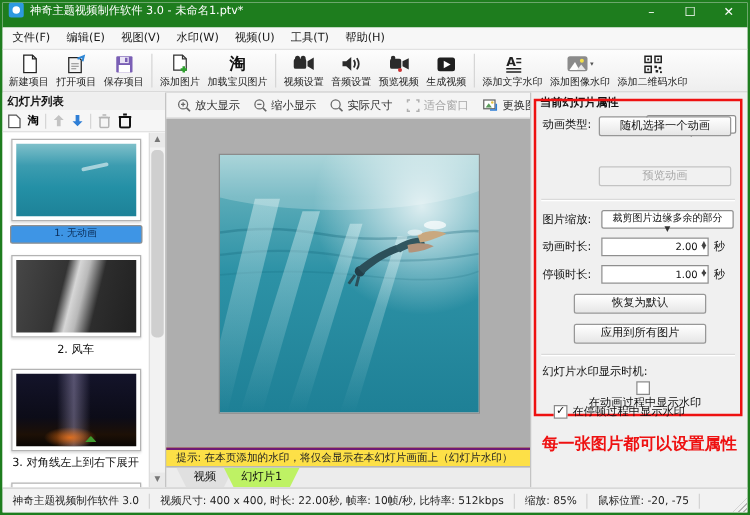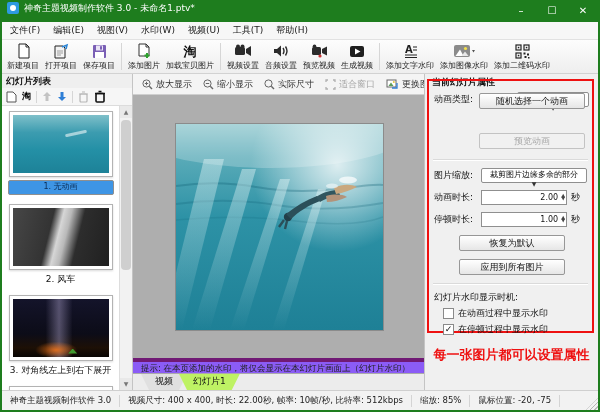--- a/index.html
+++ b/index.html
@@ -46,21 +46,21 @@
   .varrow { position:absolute; left:0; width:12px; height:12px; font-size:6px; color:#777; text-align:center; line-height:12px; background:#e9e9e9; }
   .vthumb { position:absolute; left:1px; width:10px; top:14px; height:150px; background:#cfcfcf; border-radius:4px; }
 
   
   .center { flex:1; display:flex; flex-direction:column; background:#aeaeae; min-width:0; }
   .cv-toolbar { height:21px; background:#f4f4f4; border-bottom:1px solid #cfcfcf; display:flex; align-items:center; font-size:9px; gap:1px; padding:0 4px; color:#333; }
   .cbtn { display:flex; align-items:center; gap:3px; padding:0 5px; white-space:nowrap; }
   .cbtn.dis { color:#a6a6a6; }
   .canvas { flex:1; position:relative; }
   .preview { position:absolute; left:43px; top:29px; width:207px; height:206px; box-shadow:0 0 0 1px rgba(0,0,0,0.2); }
-  .hintbar { height:15px; background:#8b5cf6; border-top:4px solid #701a75; font-size:8.5px; color:#222; padding:1px 8px; white-space:nowrap; overflow:hidden; }
+  .hintbar { height:15px; background:#fde047; border-top:2px solid #701a75; font-size:8.5px; color:#222; padding:1px 8px; white-space:nowrap; overflow:hidden; }
   .tabbar { height:17px; background:#ececec; border-top:1px solid #aaa; display:flex; padding-left:8px; }
   .tab { font-size:9px; color:#111; padding:1px 14px 0; clip-path:polygon(0 0,100% 0,calc(100% - 8px) 100%,8px 100%); background:#e0e0e0; margin-right:-8px; }
   .tab.active { background:#bef264; }
 
   
   .right { width:174px; background:#f0f0f0; border-left:1px solid #c4c4c4; position:relative; font-size:9px; color:#111; }
   .rp-header { font-weight:bold; font-size:9px; padding:2px 7px 0; }
   .redbox { position:absolute; left:2px; top:5px; width:167px; height:254px; border:2px solid #ee1111; }
   .rrow { position:absolute; left:5px; right:3px; height:16px; display:flex; align-items:center; }
   .rlbl { width:47px; flex:0 0 auto; }
@@ -459,21 +459,21 @@
         <div class="cwrap" style="top:154px;left:30px;">
             <div class="pbtn">恢复为默认</div>
           </div>
         <div class="cwrap" style="top:178px;left:30px;">
             <div class="pbtn">应用到所有图片</div>
           </div>
         <div class="rsep" style="top:202px;"></div>
         <div class="rrow" style="top:208px;">
             <span>幻灯片水印显示时机:</span>
           </div>
-        <div class="rrow" style="top:224px;left:14px;">
+        <div class="rrow" style="top:224px;left:14px;flex-direction:column;">
           <span class="cbx"></span>
           <span>在动画过程中显示水印</span>
         </div>
         <div class="rrow" style="top:240px;left:14px;">
           <span class="cbx">✓</span>
           <span>在停顿过程中显示水印</span>
         </div>
       </div>
       <div class="annot">每一张图片都可以设置属性</div>
     </div>

